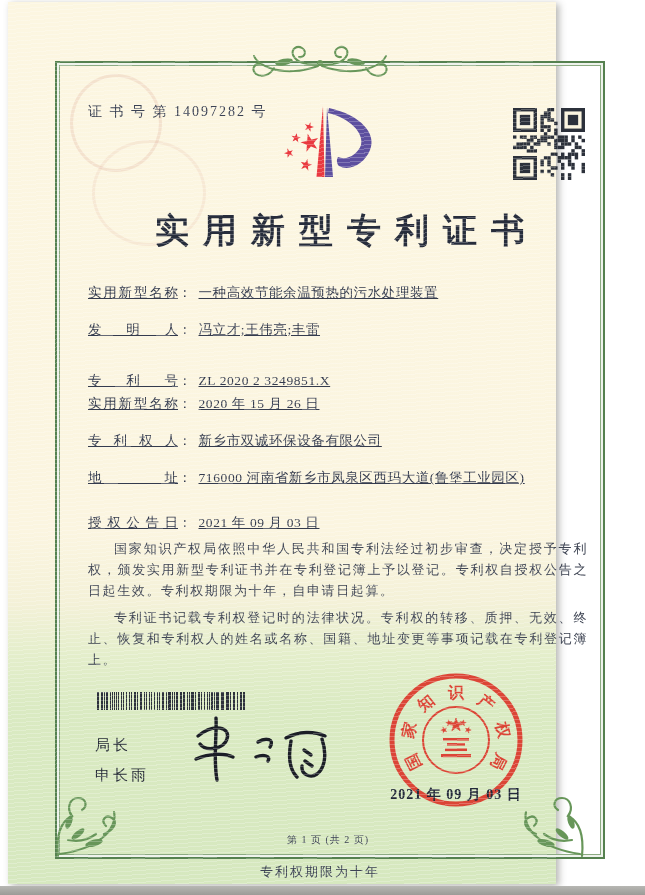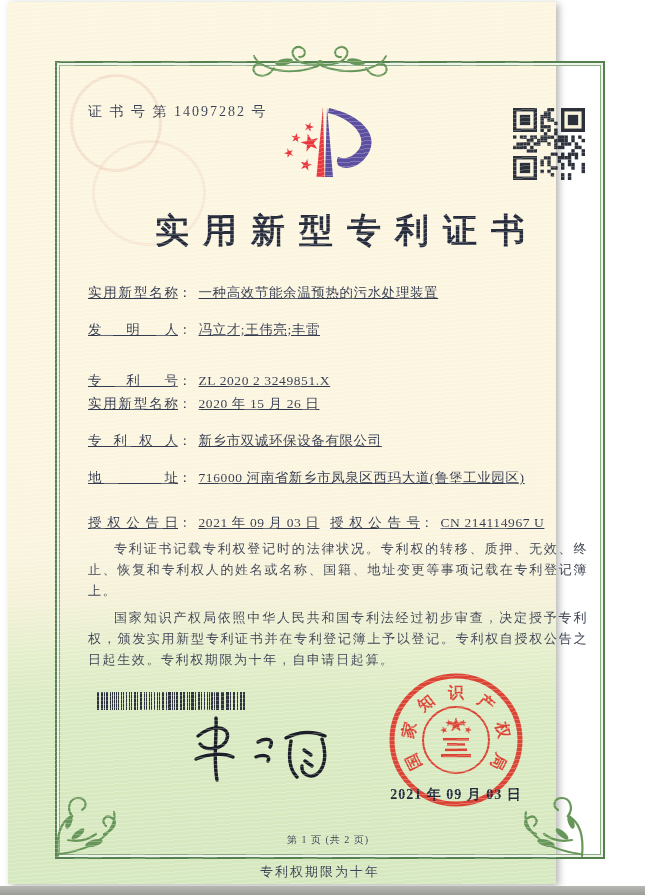--- a/index.html
+++ b/index.html
@@ -290,27 +290,26 @@
 
     <div class="fields">
       <div class="row r0"><span class="lbl">实用新型名称</span><span class="colon">：</span><span class="val">一种高效节能余温预热的污水处理装置</span></div>
       <div class="row r1"><span class="lbl">发明人</span><span class="colon">：</span><span class="val">冯立才;王伟亮;丰雷</span></div>
       <div class="row r2"><span class="lbl">专利号</span><span class="colon">：</span><span class="val">ZL 2020 2 3249851.X</span></div>
       <div class="row r3"><span class="lbl">实用新型名称</span><span class="colon">：</span><span class="val">2020 年 15 月 26 日</span></div>
       <div class="row r4"><span class="lbl">专利权人</span><span class="colon">：</span><span class="val">新乡市双诚环保设备有限公司</span></div>
       <div class="row r5"><span class="lbl">地址</span><span class="colon">：</span><span class="val">716000 河南省新乡市凤泉区西玛大道(鲁堡工业园区)</span></div>
       <div class="row r6">
         <span class="lbl">授权公告日</span><span class="colon">：</span><span class="val">2021 年 09 月 03 日</span>
-        <span class="col2"><span class="lbl">授权公告号</span><span class="colon">：</span><span class="val">CN 214114967 U</span></span>
       </div>
     </div>
 
     <div class="paras">
+      <p>国家知识产权局依照中华人民共和国专利法经过初步审查，决定授予专利权，颁发实用新型专利证书并在专利登记簿上予以登记。专利权自授权公告之日起生效。专利权期限为十年，自申请日起算。</p>
       <p>专利证书记载专利权登记时的法律状况。专利权的转移、质押、无效、终止、恢复和专利权人的姓名或名称、国籍、地址变更等事项记载在专利登记簿上。</p>
-      <p>国家知识产权局依照中华人民共和国专利法经过初步审查，决定授予专利权，颁发实用新型专利证书并在专利登记簿上予以登记。专利权自授权公告之日起生效。专利权期限为十年，自申请日起算。</p>
     </div>
 
     <svg id="barcode" class="barcode" viewBox="0 0 150 18" preserveAspectRatio="none">
         <rect x="0" y="0" width="2" height="18" fill="#2c313b"></rect>
         <rect x="4" y="0" width="2" height="18" fill="#2c313b"></rect>
         <rect x="7" y="0" width="1" height="18" fill="#2c313b"></rect>
         <rect x="9" y="0" width="2" height="18" fill="#2c313b"></rect>
         <rect x="13" y="0" width="1" height="18" fill="#2c313b"></rect>
         <rect x="15" y="0" width="1" height="18" fill="#2c313b"></rect>
         <rect x="17" y="0" width="1" height="18" fill="#2c313b"></rect>
@@ -353,20 +352,24 @@
         <rect x="119" y="0" width="3" height="18" fill="#2c313b"></rect>
         <rect x="124" y="0" width="3" height="18" fill="#2c313b"></rect>
         <rect x="129" y="0" width="3" height="18" fill="#2c313b"></rect>
         <rect x="133" y="0" width="1" height="18" fill="#2c313b"></rect>
         <rect x="136" y="0" width="2" height="18" fill="#2c313b"></rect>
         <rect x="140" y="0" width="1" height="18" fill="#2c313b"></rect>
         <rect x="143" y="0" width="2" height="18" fill="#2c313b"></rect>
         <rect x="146" y="0" width="2" height="18" fill="#2c313b"></rect>
       </svg>
 
+    <div class="official">
+      <div>局长</div>
+      <div>申长雨</div>
+    </div>
 
     <svg class="sig" viewBox="0 0 160 85">
       <g stroke="#1b1e26" stroke-width="3.4" fill="none" stroke-linecap="round" stroke-linejoin="round">
         <path d="M30,10 C31,28 27,50 31,72"></path>
         <path d="M12,28 C28,15 45,19 41,31 C38,41 20,44 14,36"></path>
         <path d="M10,51 C24,45 39,45 47,49"></path>
         <path d="M72,34 C80,29 89,31 84,39"></path>
         <path d="M70,49 C78,46 85,48 82,53"></path>
         <path d="M100,30 C113,23 128,23 139,28"></path>
         <path d="M105,33 C102,49 104,62 111,69"></path>

